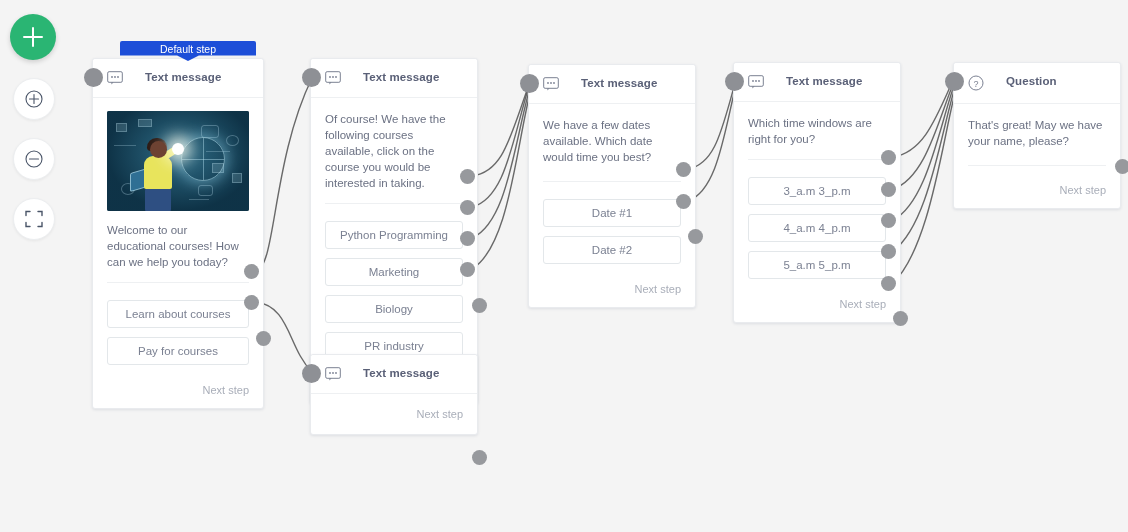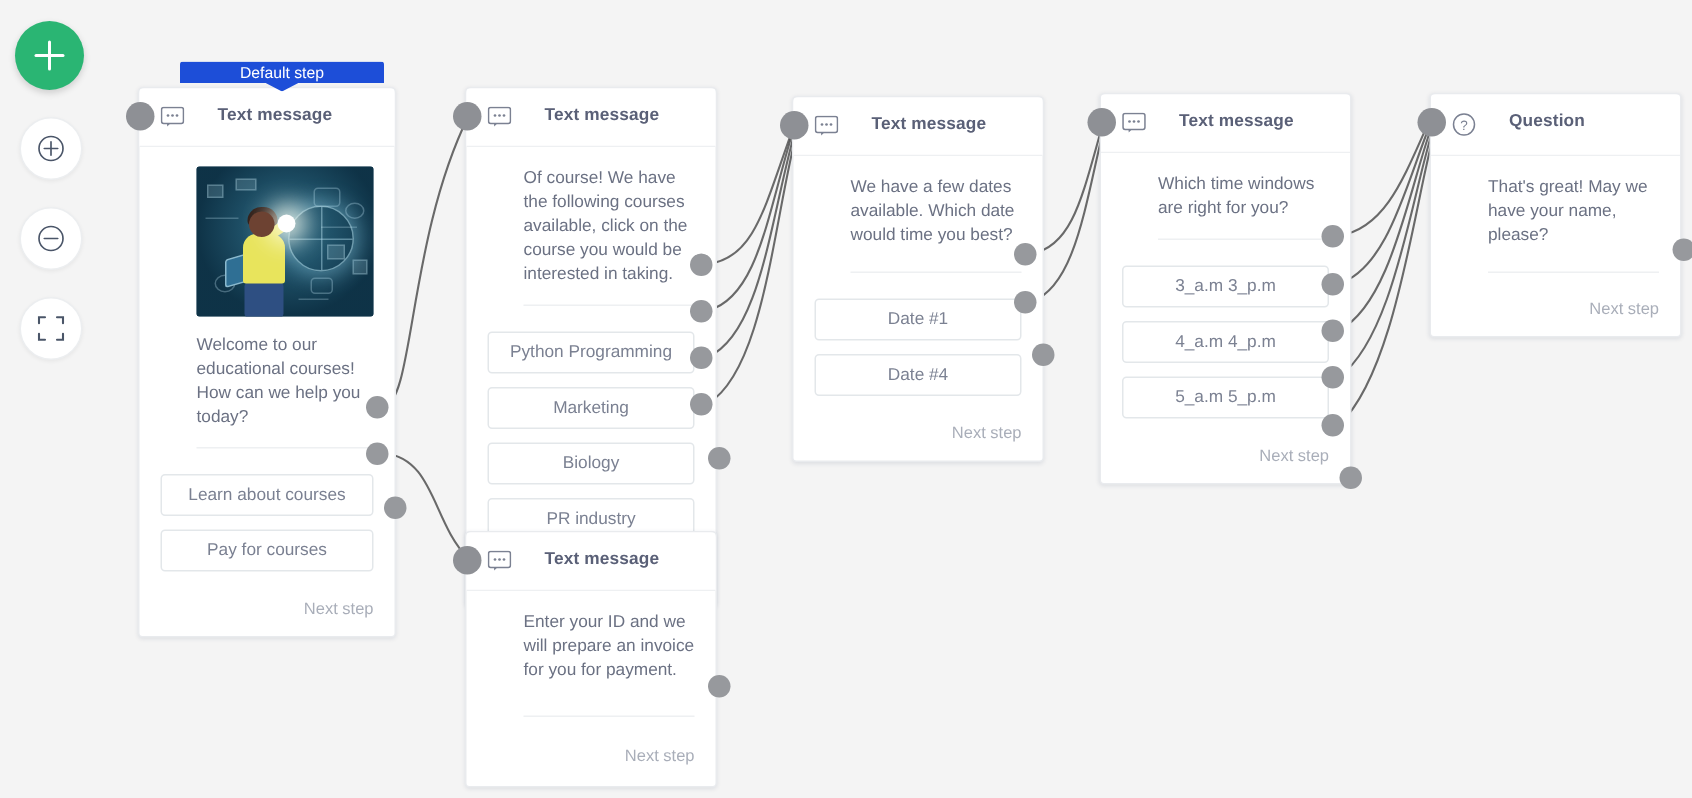--- a/index.html
+++ b/index.html
@@ -45,21 +45,21 @@
     z-index:20;
   }
   .node-head{
     display:flex;align-items:flex-start;gap:22px;
     padding:12px 14px;border-bottom:1px solid #eef0f2;
     background:#fff;border-radius:3px 3px 0 0;
   }
   .node-head .htitle{
     font-size:11.5px;font-weight:bold;color:#5a6077;letter-spacing:.1px;
   }
-  .node-body{padding:13px 14px 6px 14px;margin-left:24px;}
+  .node-body{padding:13px 14px 6px 14px;}
   .node-text{
     font-size:11.5px;line-height:16px;color:#6b7183;
   }
   .divider{height:1px;background:#eef0f2;margin:12px 0 0 0;}
   .btn-zone{padding:11px 14px 4px 14px;}
   .opt{
     position:relative;display:block;width:100%;box-sizing:border-box;
     border:1px solid #e3e7ea;border-radius:3px;background:#fff;
     padding:7px 6px;margin-bottom:9px;
     font-size:11.5px;color:#7b8192;text-align:center;
@@ -248,24 +248,20 @@
     <div class="node-head">
       <svg width="16" height="14" viewBox="0 0 16 14">
         <rect x=".7" y=".7" width="14.6" height="10.6" rx="1.4" fill="none" stroke="#7b8192" stroke-width="1"></rect>
         <path d="M4.3 11.3l.2 2.1 2-2.1z" fill="#7b8192"></path>
         <circle cx="5" cy="6" r=".9" fill="#7b8192"></circle>
           <circle cx="8" cy="6" r=".9" fill="#7b8192"></circle>
           <circle cx="11" cy="6" r=".9" fill="#7b8192"></circle>
       </svg>
       <span class="htitle">Text message</span>
     </div>
-    <div class="node-body">
-      <div class="node-text">Enter your ID and we will prepare an invoice for you for payment.</div>
-      <div class="divider" style="margin-top:22px;"></div>
-    </div>
     <div class="foot" style="padding-top:14px;padding-bottom:14px;">Next step</div>
   </div>
   <div class="dot big" style="left:302px;top:364px;"></div>
   <div class="dot" style="left:472px;top:450px;"></div>
 
   <div class="node" style="left:528px;top:64px;width:166px;">
     <div class="node-head">
       <svg width="16" height="14" viewBox="0 0 16 14">
         <rect x=".7" y=".7" width="14.6" height="10.6" rx="1.4" fill="none" stroke="#7b8192" stroke-width="1"></rect>
         <path d="M4.3 11.3l.2 2.1 2-2.1z" fill="#7b8192"></path>
@@ -274,21 +270,21 @@
           <circle cx="11" cy="6" r=".9" fill="#7b8192"></circle>
       </svg>
       <span class="htitle">Text message</span>
     </div>
     <div class="node-body">
       <div class="node-text">We have a few dates available. Which date would time you best?</div>
       <div class="divider" style="margin-top:16px;"></div>
     </div>
     <div class="btn-zone">
       <button class="opt">Date #1</button>
-      <button class="opt">Date #4</button>
+      <button class="opt">Date #2</button>
     </div>
     <div class="foot">Next step</div>
   </div>
   <div class="dot big" style="left:520px;top:74px;"></div>
   <div class="dot" style="left:676px;top:162px;"></div>
   <div class="dot" style="left:676px;top:194px;"></div>
   <div class="dot" style="left:688px;top:229px;"></div>
 
   <div class="node" style="left:733px;top:62px;width:166px;">
     <div class="node-head">

